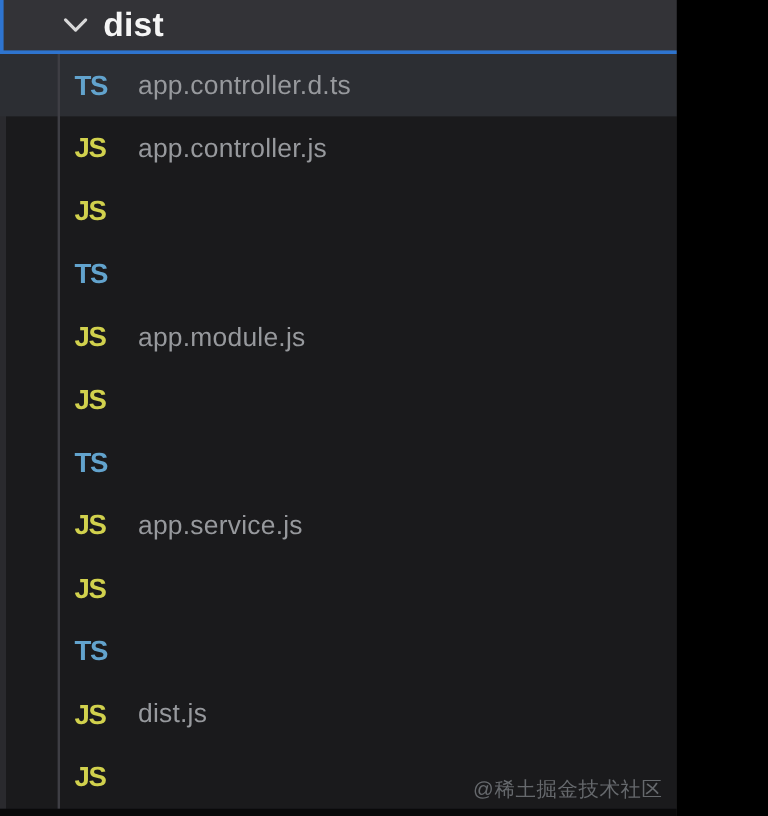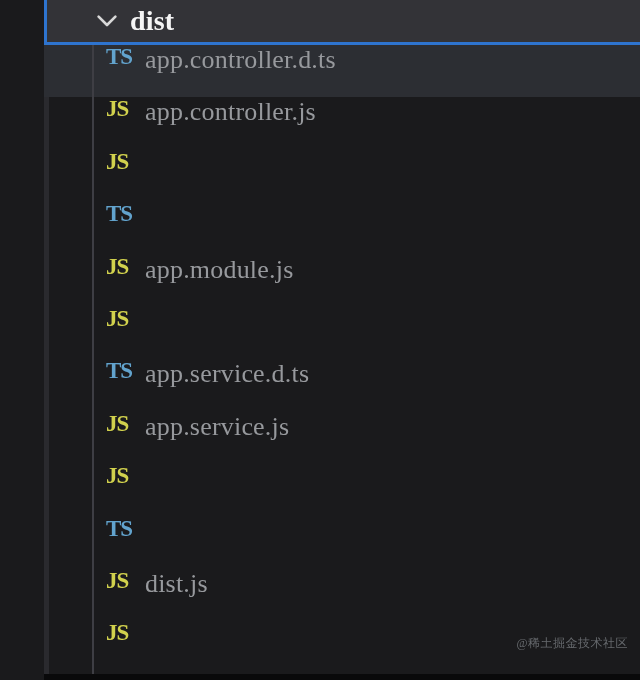--- a/index.html
+++ b/index.html
@@ -1,25 +1,24 @@
 <!DOCTYPE html>
 <html><head>
 <meta charset="utf-8">
 <style>
   html, body { margin: 0; padding: 0; background: #000; }
   * { box-sizing: border-box; }
 
   .window {
     position: relative;
-    width: 640px;
+    width: 564px;
     height: 680px;
     overflow: hidden;
     background: var(--list-bg);
-    font-family: Liberation Serif, serif;
-    padding-left: 44px;
+    font-family: Liberation Sans, sans-serif;
   }
 
   
   .header {
     position: relative;
     height: 45px;
     background: var(--header-bg);
     border-left: 3px solid var(--focus-border);
     border-bottom: 3px solid var(--focus-border);
     display: flex;
@@ -58,60 +57,61 @@
     position: absolute;
     left: 48px; top: 0; bottom: 6px;
     width: 2px;
     background: var(--indent-guide);
     z-index: 3;
   }
   .rows { position: relative; }
   .row {
     height: 52.4px;
     display: flex;
+    align-items: center;
     padding-left: 62px;
     cursor: pointer;
     white-space: nowrap;
   }
   .row.selected {
     position: relative;
     z-index: 2;
     background: var(--selected-bg);
   }
   .ficon {
     width: 32px;
     flex: 0 0 auto;
     font-size: 23px;
     font-weight: 700;
     letter-spacing: -1px;
     line-height: 1;
   }
   .ficon.ts { color: var(--ts-color); }
   .ficon.js { color: var(--js-color); }
   .fname {
-    margin-left: 7px;
+    margin-left: 21px;
     color: var(--file-text);
-    font-size: 26px;
+    font-size: 22px;
     font-weight: 400;
     letter-spacing: 0.2px;
   }
   .bottom-strip {
     position: absolute;
     left: 0; right: 0; bottom: 0;
     height: 6px;
     background: var(--bottom-strip);
     z-index: 4;
   }
   .watermark {
     position: absolute;
     right: 12px;
-    bottom: 28px;
+    bottom: 11px;
     z-index: 5;
     color: var(--watermark-color);
-    font-size: 12px;
+    font-size: 17px;
     letter-spacing: 0.5px;
     pointer-events: none;
   }
 </style>
 </head>
 <body>
 
 <div class="window" style="--focus-border: #2e74cf; --header-bg: #333337; --header-text: #f5f5f5; --list-bg: #1a1a1c; --selected-bg: #2c2e33; --gutter: #2a2a2e; --indent-guide: #3e3e44; --ts-color: #62a3cd; --js-color: #d1d14d; --file-text: #97999d; --watermark-color: #66696d; --bottom-strip: #09090a;">
 
   <div class="header">
@@ -141,21 +141,20 @@
         </div>
         <div class="row">
           <span class="ficon js">JS</span>
           <span class="fname">app.module.js</span>
         </div>
         <div class="row">
           <span class="ficon js">JS</span>
         </div>
         <div class="row">
           <span class="ficon ts">TS</span>
-          <span class="fname">app.service.d.ts</span>
         </div>
         <div class="row">
           <span class="ficon js">JS</span>
           <span class="fname">app.service.js</span>
         </div>
         <div class="row">
           <span class="ficon js">JS</span>
         </div>
         <div class="row">
           <span class="ficon ts">TS</span>

